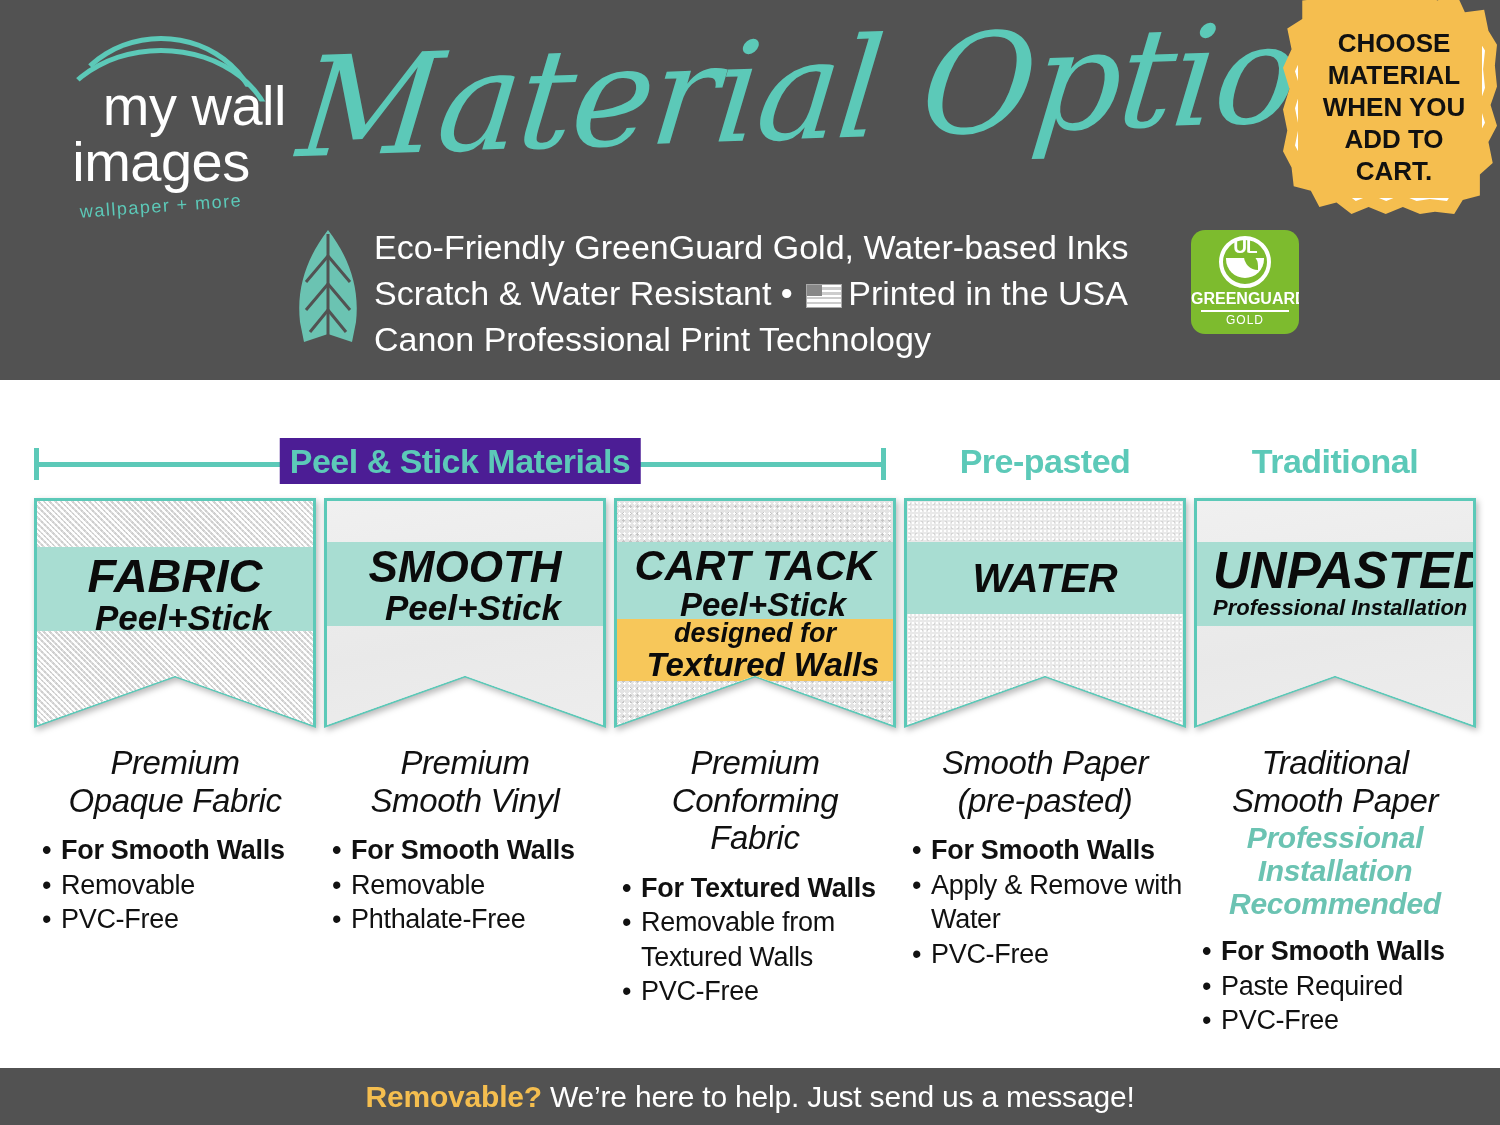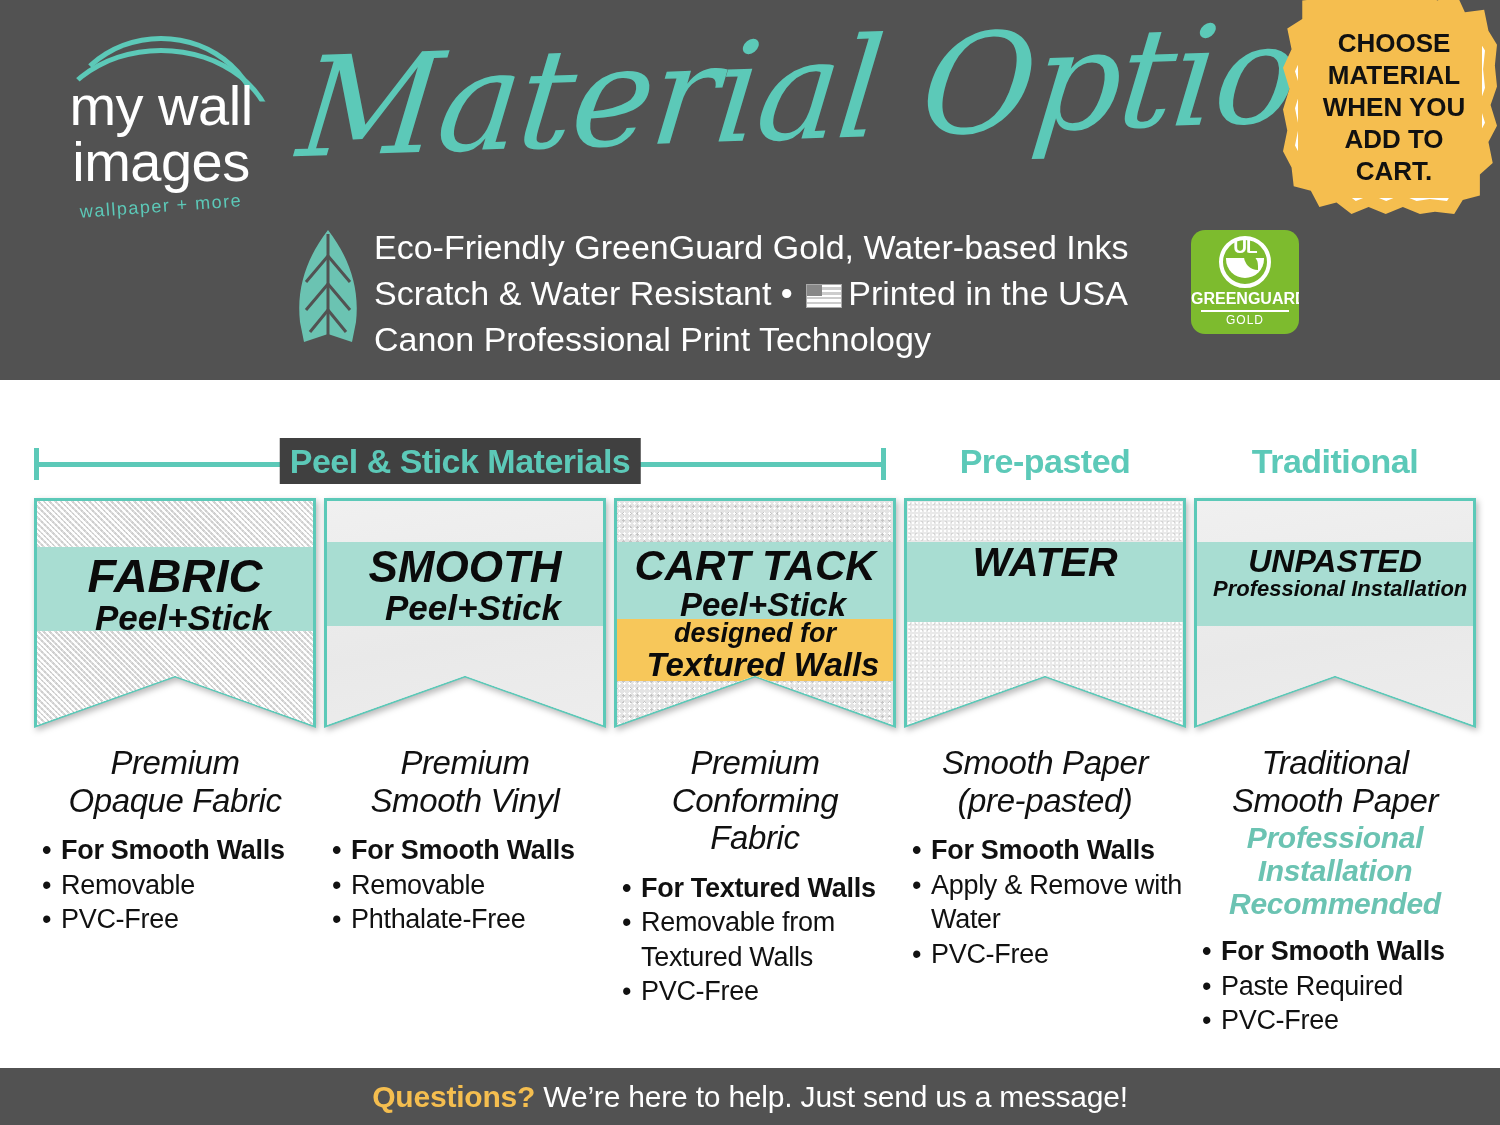--- a/index.html
+++ b/index.html
@@ -50,21 +50,21 @@
   .logo-l1, .logo-l2 {
     position: absolute;
     left: 0; width: 250px;
     text-align: center;
     font-size: 56px;
     font-weight: 300;
     letter-spacing: -0.5px;
     line-height: 1;
     color: #ffffff;
   }
-  .logo-l1 { top: 48px; }
+  .logo-l1 { top: 48px; text-align: right; }
   .logo-l2 { top: 104px; }
   .logo-tag {
     position: absolute;
     left: 0; top: 166px;
     width: 250px;
     text-align: center;
     font-size: 18px;
     color: #5CC9B8;
     letter-spacing: 1.5px;
     transform: rotate(-4deg);
@@ -267,21 +267,21 @@
     top: 10px;
     width: 5px; height: 32px;
     background: #5CC9B8;
   }
   .bracket-cap.l { left: 0; }
   .bracket-cap.r { right: 0; }
   .bracket-label {
     position: absolute;
     left: 50%; top: 0;
     transform: translateX(-50%);
-    background: #404040;
+    background: #4c1d95;
     padding: 0 10px;
     font-size: 34px;
     font-weight: bold;
     color: #5CC9B8;
     line-height: 46px;
     white-space: nowrap;
     letter-spacing: -0.5px;
   }
   .group-label {
     position: absolute;
@@ -395,26 +395,26 @@
   .b-smooth .band-t1 { font-size: 44px; }
   .b-smooth .band-t2 { font-size: 35px; }
 
   .b-ht      { top: 41px; height: 77px; padding-top: 3px; }
   .b-ht .band-t1 { font-size: 42px; }
   .b-ht .band-t2 { font-size: 33px; }
   .b-ht-gold { top: 118px; height: 62px; padding-top: 1px; }
   .b-ht-gold .band-t1 { font-size: 27px; }
   .b-ht-gold .band-t2 { font-size: 33px; }
 
-  .b-wa      { top: 41px; height: 80px; padding-top: 0; }
+  .b-wa      { top: 41px; height: 72px; padding-top: 16px; }
   .b-wa .band-t1 { font-size: 41px; }
   .b-wa .band-t2 { font-size: 41px; }
 
   .b-up      { top: 41px; height: 84px; padding-top: 3px; }
-  .b-up .band-t1 { font-size: 32px; }
+  .b-up .band-t1 { font-size: 51px; padding-left: 16px; }
   .b-up .band-t2 { font-size: 22px; font-weight: bold; }
 
   
   .desc {
     margin-top: 16px;
     text-align: center;
     font-style: italic;
     font-size: 33px;
     line-height: 1.14;
     color: #111111;
@@ -639,14 +639,14 @@
     <div class="desc-sub">Professional Installation Recommended</div>
     <ul class="bullets">
       <li class="strong">For Smooth Walls</li>
       <li>Paste Required</li>
       <li>PVC-Free</li>
     </ul>
   </div>
 </div>
 
 <div class="footer">
-  <div class="footer-text"><span class="footer-q">Questions?</span><span> We’re here to help. Just send us a message!</span></div>
+  <div class="footer-text"><span class="footer-q">Removable?</span><span> We’re here to help. Just send us a message!</span></div>
 </div>
 
 </body></html>

